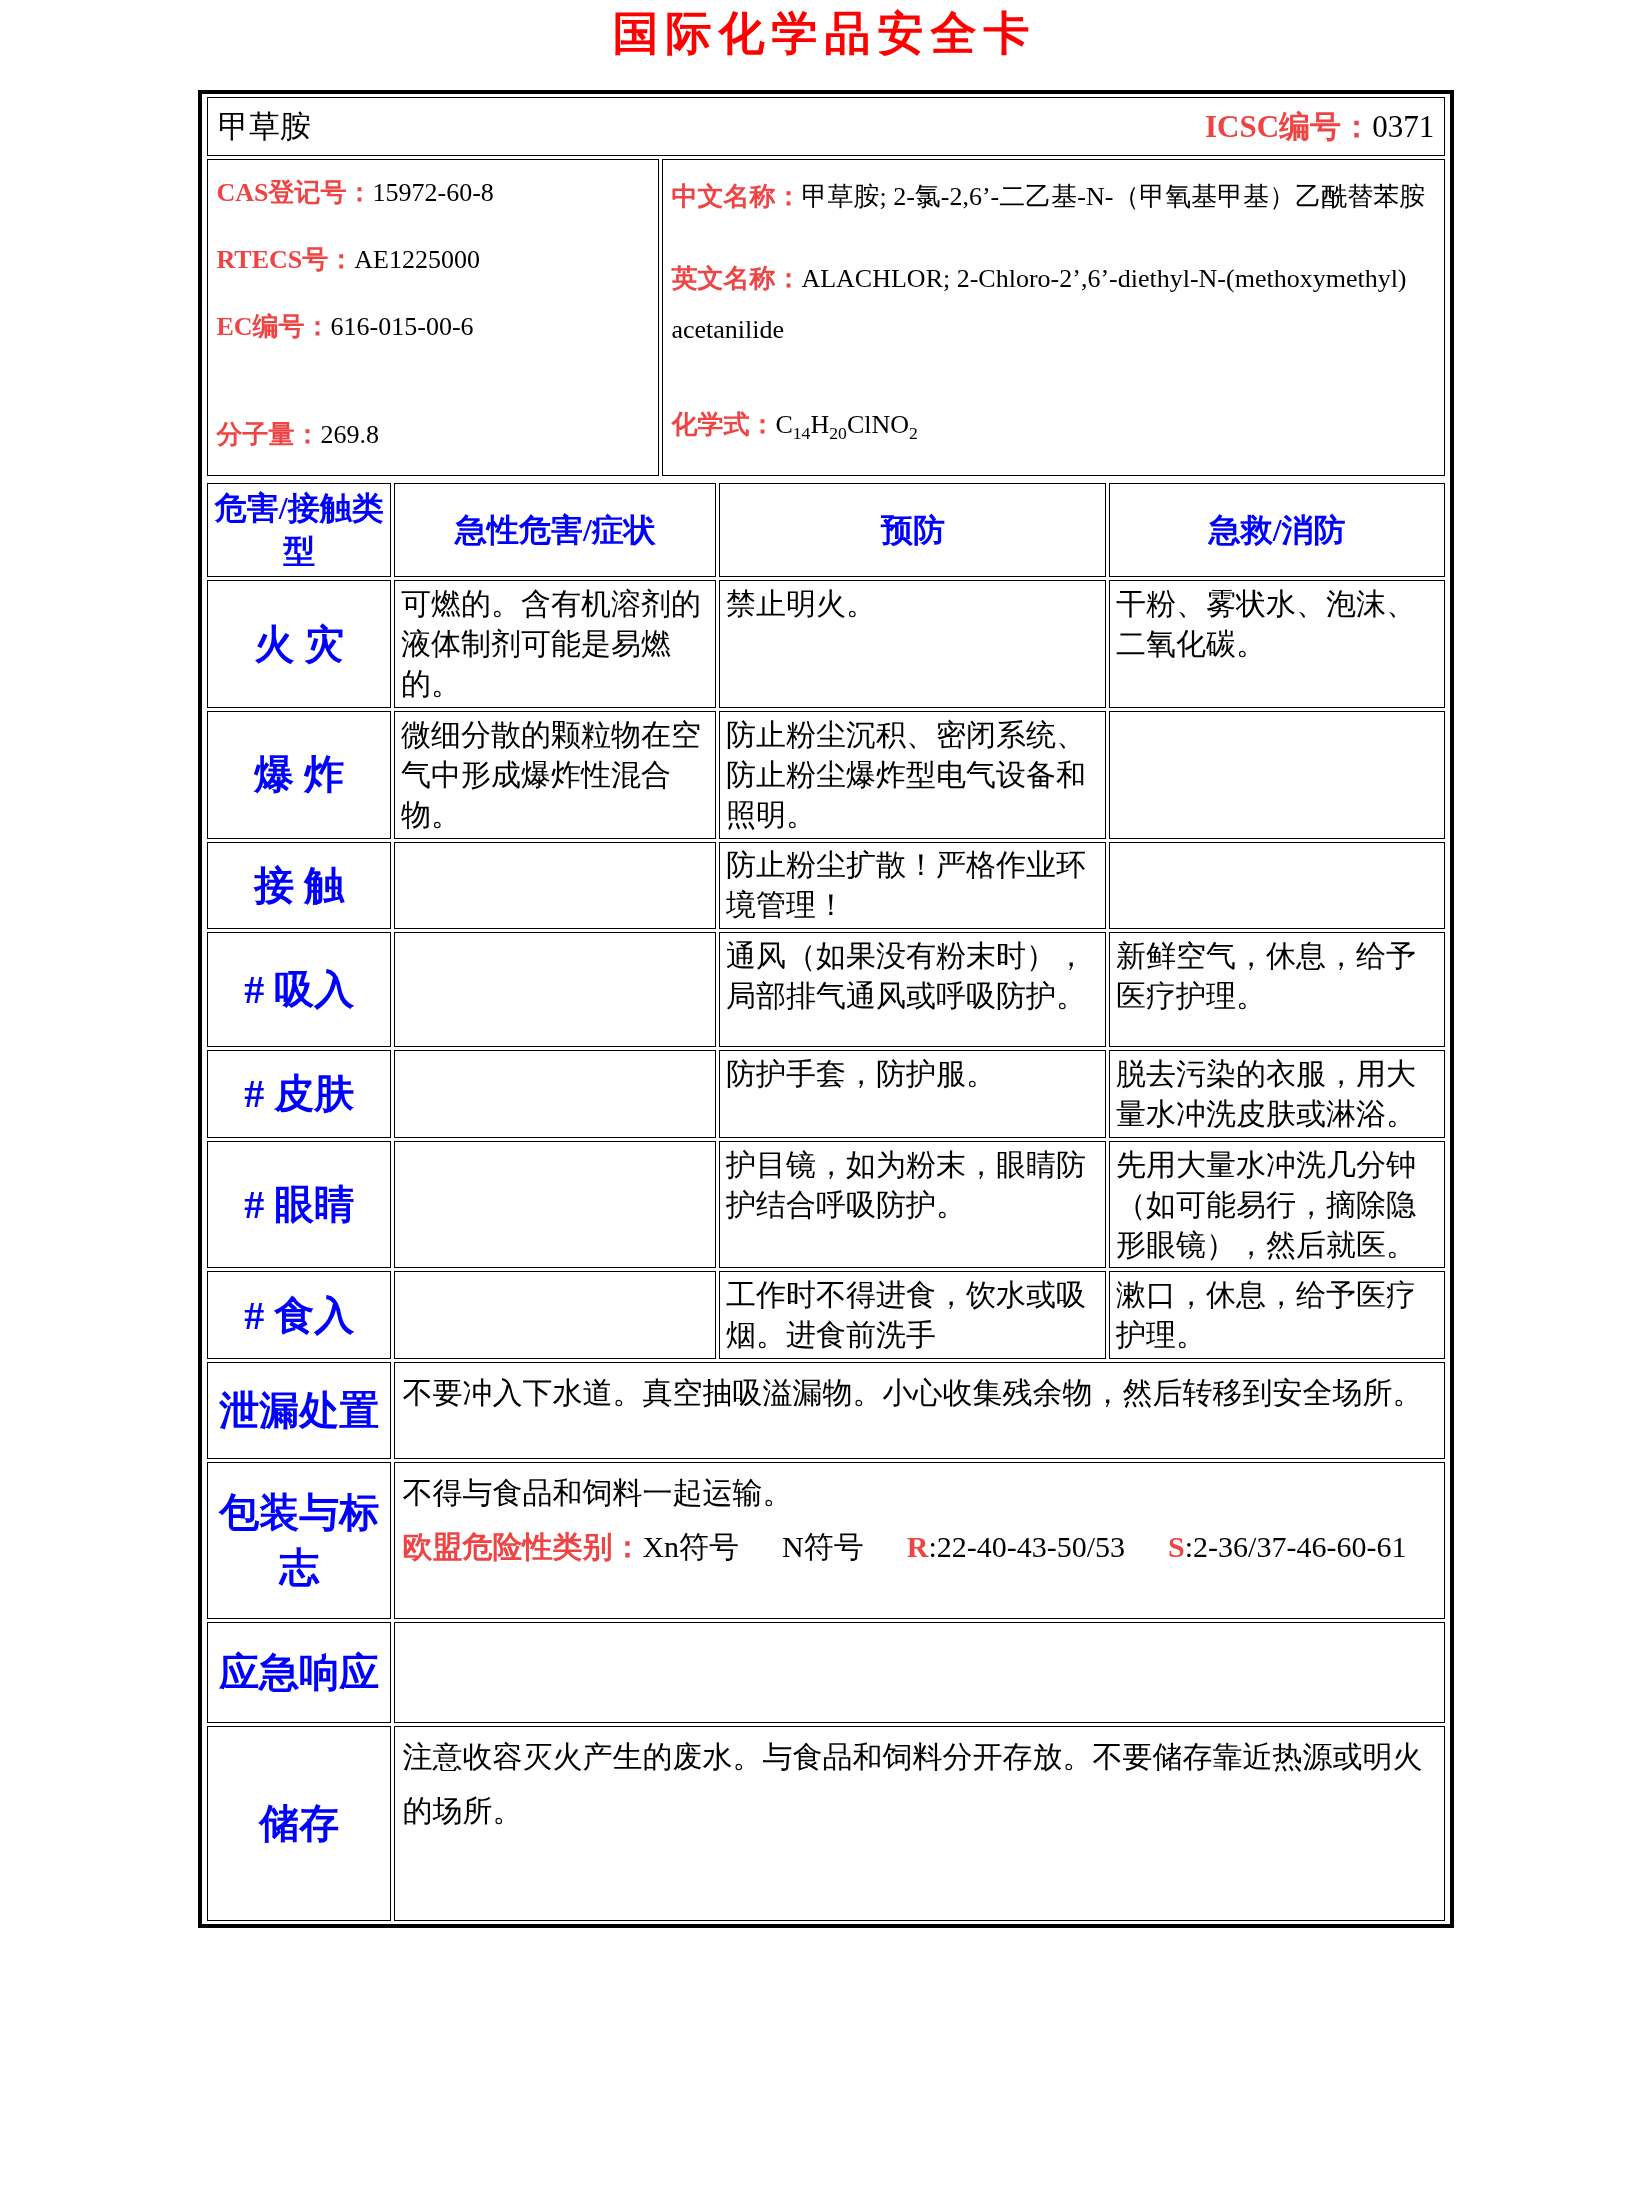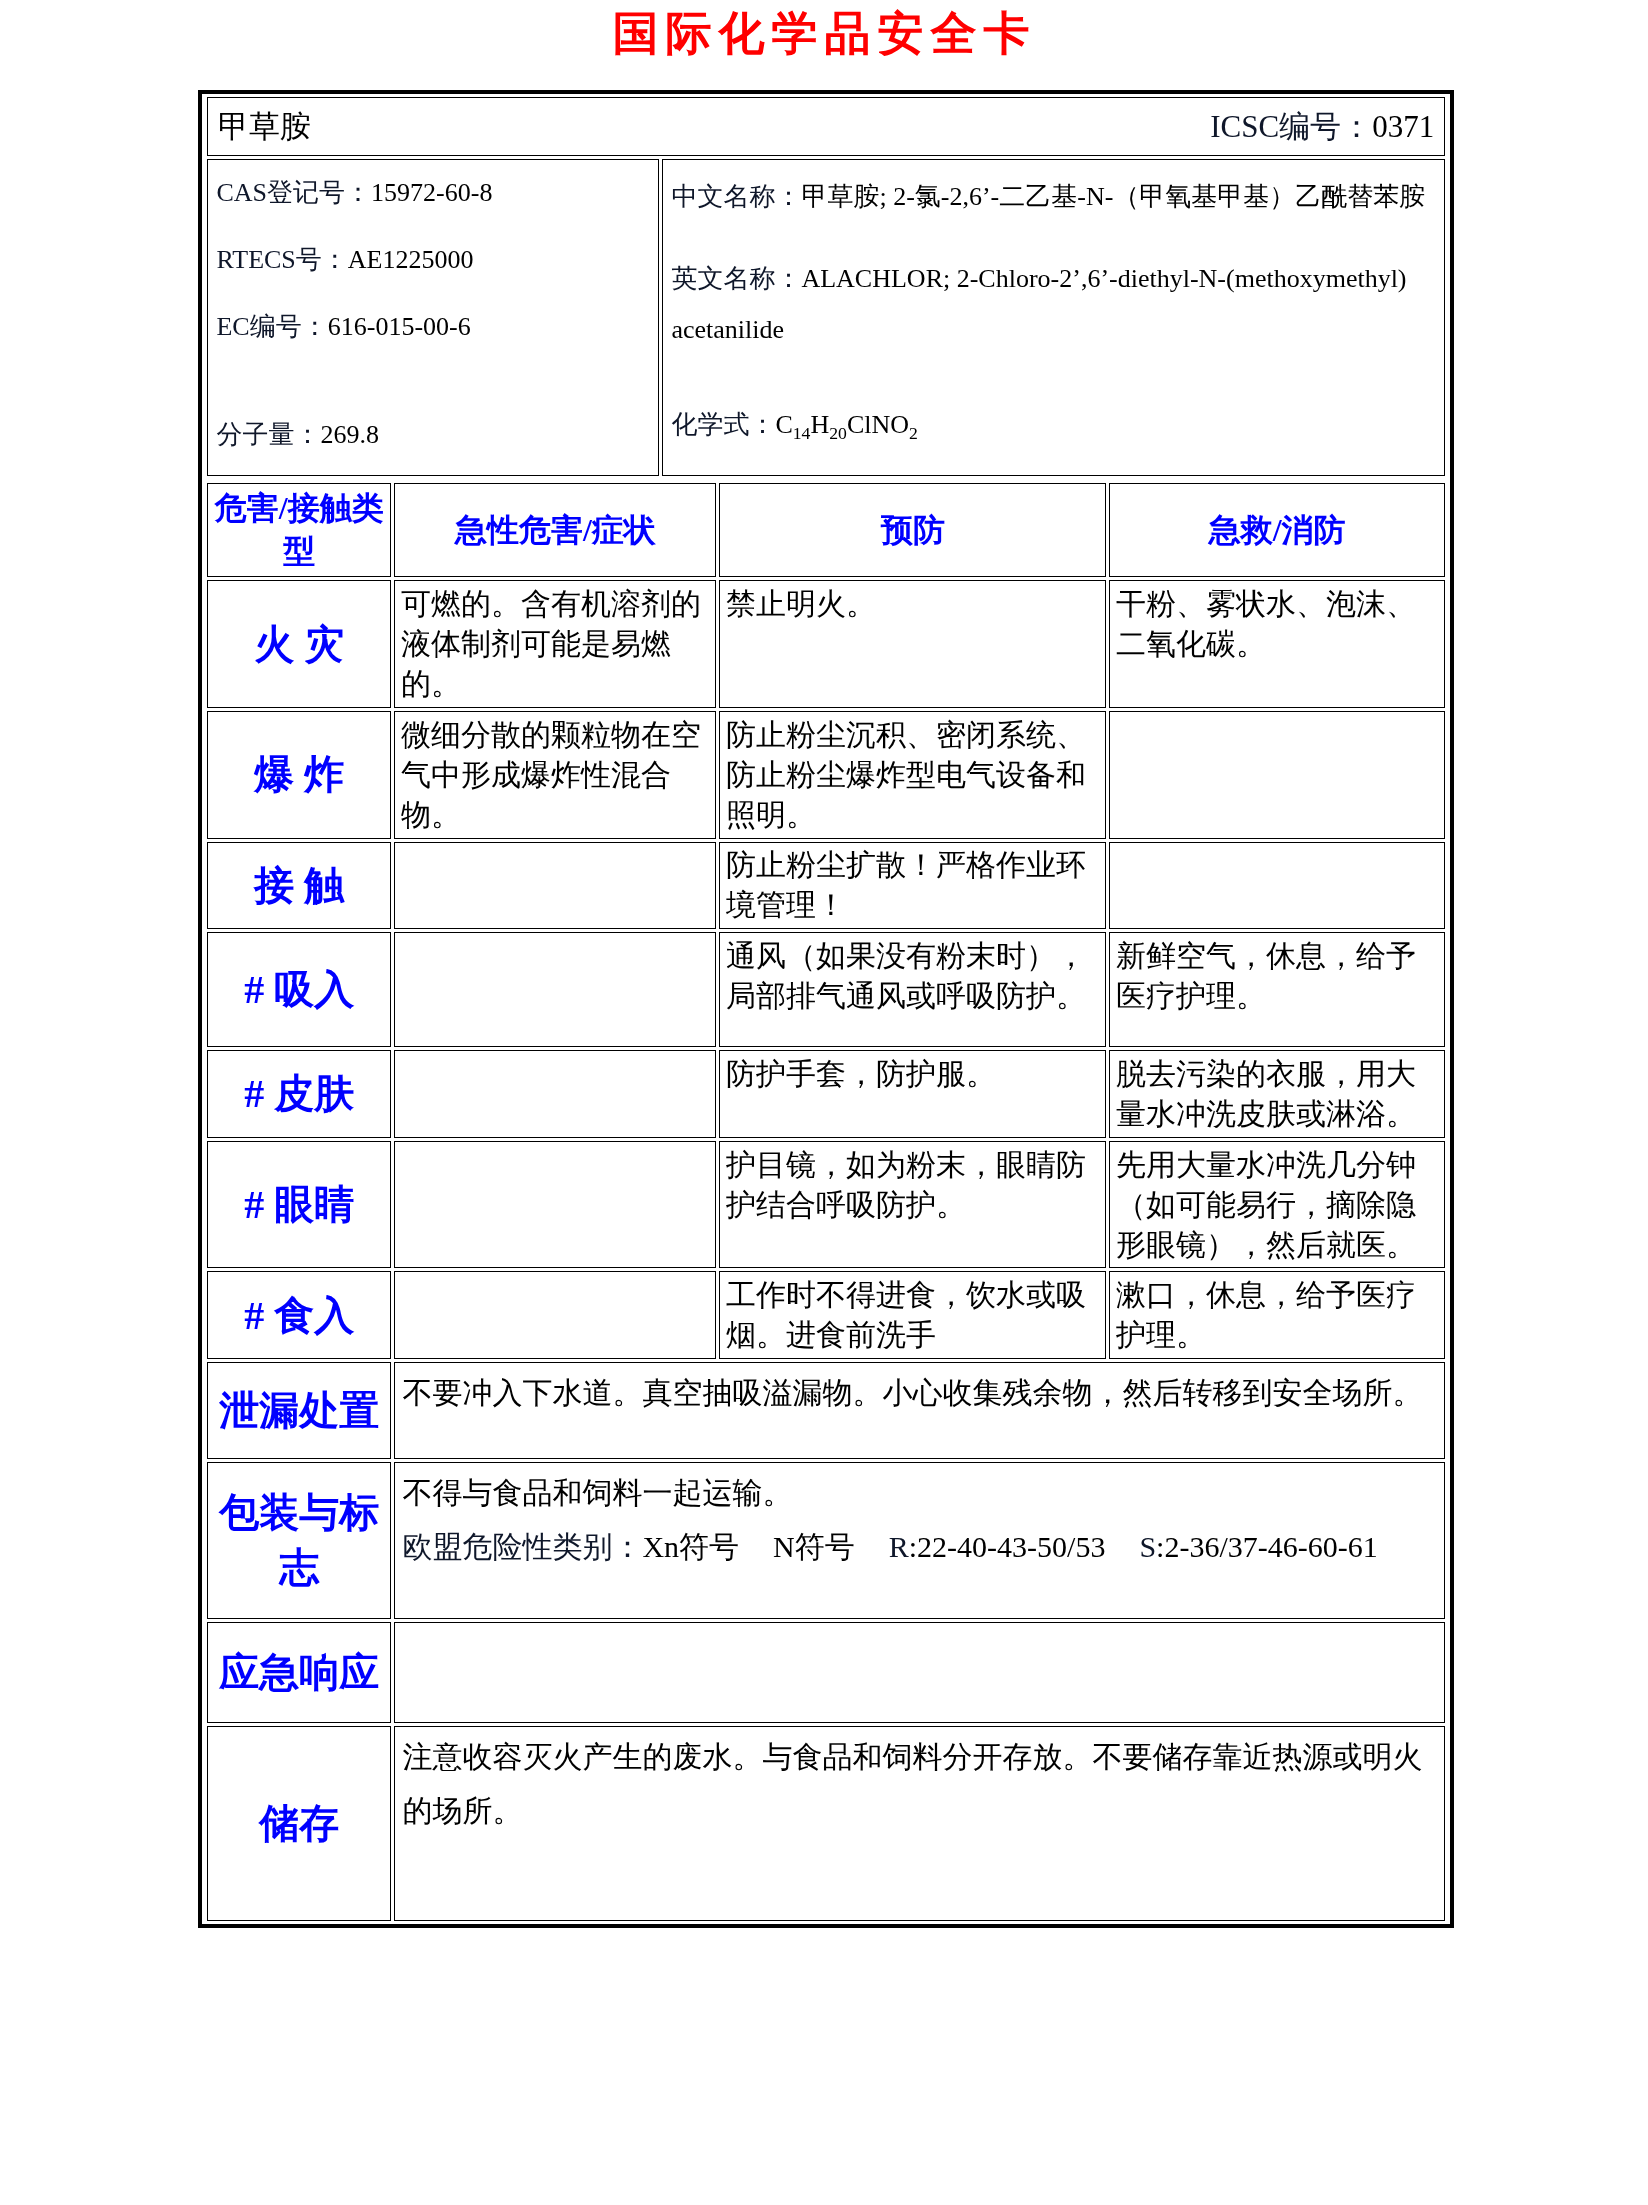--- a/index.html
+++ b/index.html
@@ -32,38 +32,38 @@
     border-collapse: separate;
     border-spacing: 3.5px;
     table-layout: fixed;
   }
   td, th {
     border: 1.4px solid #000;
     vertical-align: top;
     padding: 1.4px 5.6px;
     position: relative;
   }
-  .blue { color: #0f172a; font-weight: normal; }
+  .blue { color: #ef4444; font-weight: bold; }
   
   .titlebar-cell { height: 59px; font-size: 31px; vertical-align: middle; }
   .titlebar-flex { display: flex; justify-content: space-between; padding: 0 4.2px; }
   .info-cell { height: 317px; font-size: 26px; line-height: 43px; padding: 11px 8.4px 21px 8.4px; }
   .id-line { margin-bottom: 24px; }
   .bottom-line { position: absolute; left: 8.4px; right: 2px; bottom: 19.5px; }
   .name-para { line-height: 51px; }
   .en-para { margin-top: 31px; }
   sub { font-size: 68%; }
   
   .hz-header { height: 94px; color: #0000ff; font-weight: bold; font-size: 32px; text-align: center; vertical-align: middle; line-height: 43px; }
   .label-cell { color: #0000ff; font-weight: bold; font-size: 40px; text-align: center; vertical-align: middle; }
   .content-cell { font-size: 30px; line-height: 40px; padding: 2.8px 5.6px; }
   .wide-cell { font-size: 30px; line-height: 54px; padding: 2.8px 7px; }
   .pack-line2 { width: 1086px; }
   .breakable { word-break: break-all; }
-  .sp { margin-left: 34px; }
+  .sp { margin-left: 43px; }
 </style>
 </head>
 <body>
 
 <h1 class="page-title">国际化学品安全卡</h1>
 
 <div class="frame">
 
   <table>
     <colgroup>

